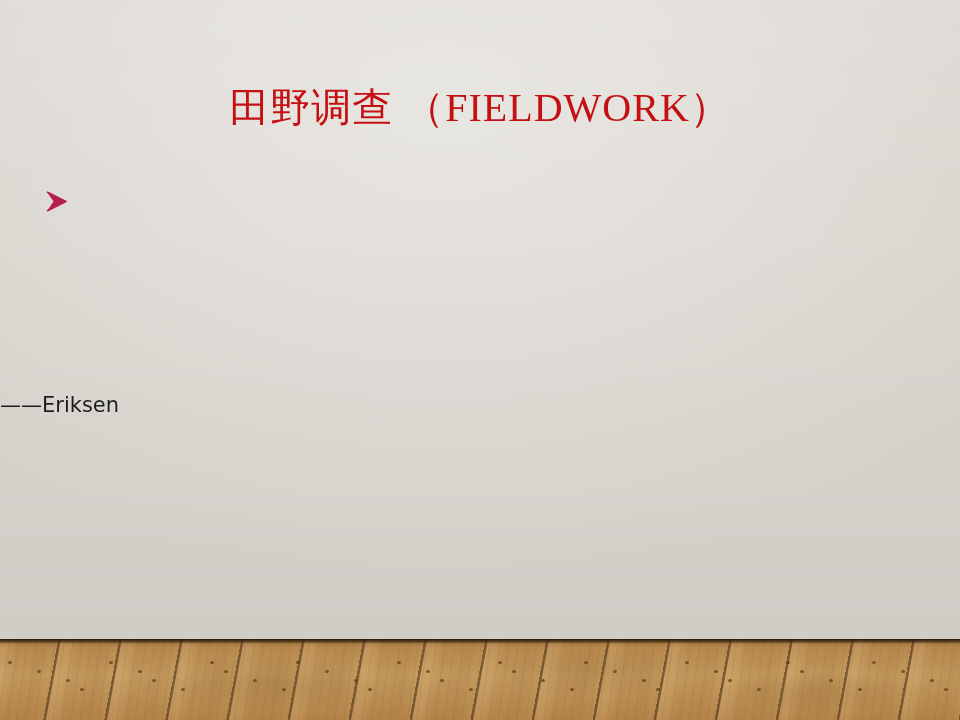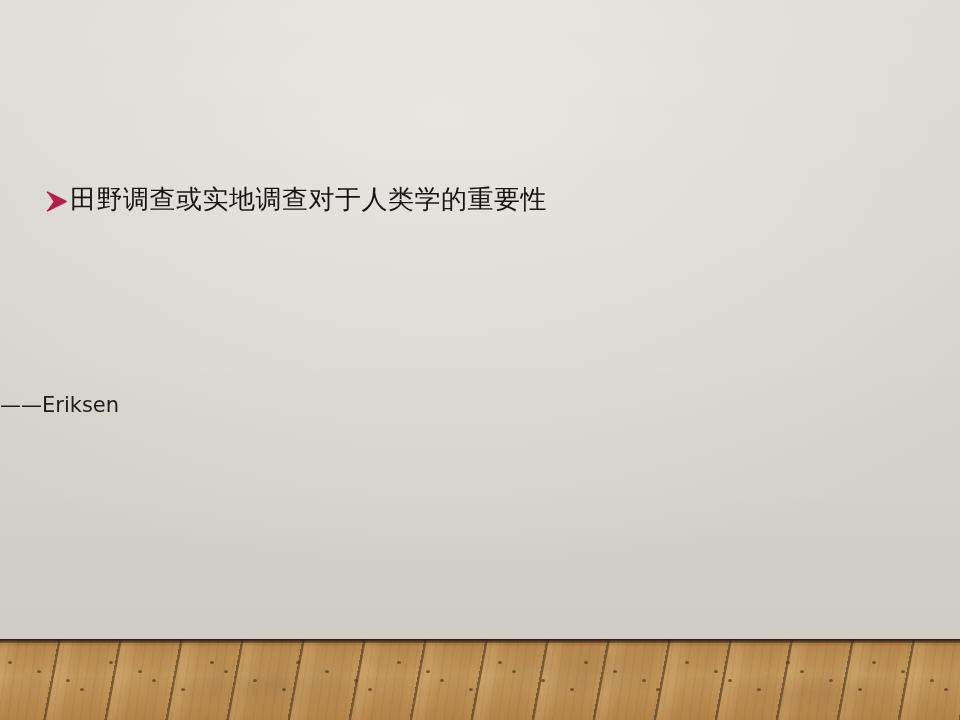--- a/index.html
+++ b/index.html
@@ -203,29 +203,29 @@
   }
 </style>
 </head>
 <body>
 
 <div class="slide">
 
   <div class="wall"></div>
   <div class="wall-shade"></div>
 
+  <div class="title">田野调查 （FIELDWORK）</div>
 
   <div class="lvl1">
     <span class="arrow-icon">
       <svg width="26" height="30" viewBox="0 0 26 30" aria-hidden="true">
         <path d="M3 5 L22 14.5 L3 24 L9.5 14.5 Z" fill="#b51e4b"></path>
         <path d="M3 5 L22 14.5 L3 24" fill="none" stroke="#b51e4b" stroke-width="1.6" stroke-linejoin="round"></path>
       </svg>
     </span>
-    <span class="lvl1-text">田野调查或实地调查对于人类学的重要性</span>
   </div>
 
 
   <div class="attribution">——Eriksen</div>
 
   <div class="floor">
     <div class="floor-planks"></div>
     <div class="floor-grain"></div>
     <div class="floor-nails" id="nails">
         <span class="nail" style="left: 8px; top: 22px;"></span>

